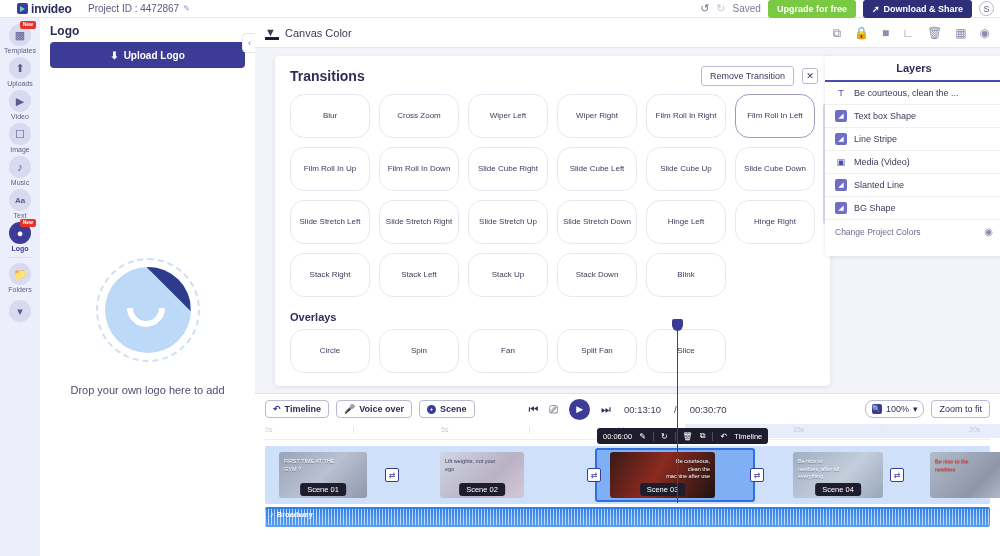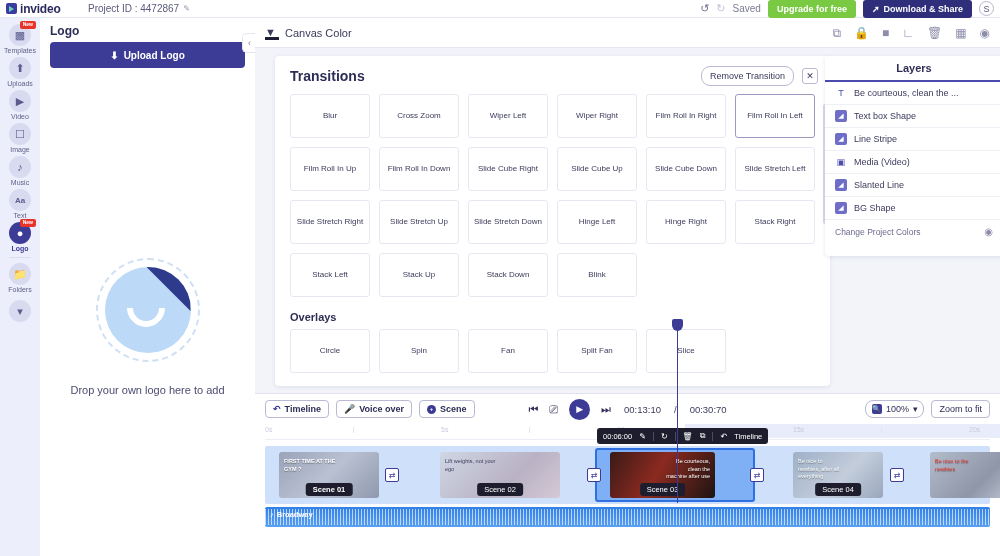--- a/index.html
+++ b/index.html
@@ -12,21 +12,21 @@
     position: relative;
   }
   .app { position: relative; width: 1000px; height: 556px; }
 
   
   .topbar {
     position: absolute; left: 0; top: 0; width: 1000px; height: 18px;
     background: #fff; border-bottom: 1px solid #e4e7f2;
     display: flex; align-items: center;
   }
-  .brand { display: flex; align-items: center; gap: 3px; padding-left: 6px; width: 88px; }
+  .brand { display: flex; align-items: center; gap: 3px; padding-left: 17px; width: 88px; }
   .brand-mark {
     width: 11px; height: 11px; background: #3b3ba0; border-radius: 2px;
     position: relative;
   }
   .brand-mark::after {
     content: ""; position: absolute; left: 3px; top: 2.5px;
     border-left: 5px solid #6ad0b6; border-top: 3px solid transparent; border-bottom: 3px solid transparent;
   }
   .brand-text { font-size: 12px; font-weight: bold; color: #2b2b5e; letter-spacing: -0.2px; }
   .proj { font-size: 10px; color: #5a5a7d; display: flex; align-items: center; gap: 4px; }
@@ -144,35 +144,35 @@
     position: absolute; left: 20px; top: 8px; width: 555px; height: 330px;
     background: #fff; border-radius: 4px; box-shadow: 0 1px 4px rgba(40,40,90,0.10);
     overflow: hidden;
   }
   .trans-head {
     display: flex; align-items: center; padding: 10px 12px 4px 15px;
   }
   .trans-title { font-size: 14px; font-weight: bold; color: #2d2d56; }
   .trans-head-right { margin-left: auto; display: flex; align-items: center; gap: 8px; }
   .remove-trans {
-    border: 1px solid #b9b9d4; background: #fff; border-radius: 9px;
+    border: 1px solid #b9b9d4; background: #fff; border-radius: 3px;
     font-size: 9px; color: #3b3b5c; padding: 4px 8px; cursor: pointer;
     font-family: "Liberation Sans", sans-serif;
   }
   .close-box {
     width: 16px; height: 16px; border: 1px solid #b9b9d4; border-radius: 3px;
     display: flex; align-items: center; justify-content: center;
     font-size: 9px; color: #3b3b5c; cursor: pointer;
   }
   .grid {
     display: grid; grid-template-columns: repeat(6, 1fr); gap: 9px;
     padding: 4px 15px 0 15px;
   }
   .tcell {
-    height: 44px; border: 1px solid #e6e8f1; border-radius: 3px; background: #fff;
+    height: 44px; border: 1px solid #e6e8f1; border-radius: 14px; background: #fff;
     display: flex; align-items: center; justify-content: center; text-align: center;
     font-size: 8px; color: #3b3b5c; line-height: 1.25; cursor: pointer; padding: 2px;
   }
   .tcell.selected { border-color: #9a9ac0; }
   .tcell.empty { border: none; cursor: default; }
   .ovl-title { font-size: 11px; font-weight: bold; color: #2d2d56; padding: 14px 0 2px 15px; }
   .ovl-note { font-size: 7.5px; color: #8a8aa6; padding: 0 0 6px 15px; }
   .scrollbar {
     position: absolute; right: 3px; top: 48px; width: 4px; height: 120px;
     background: #d6d9e8; border-radius: 2px;
@@ -443,20 +443,21 @@
         <div class="tcell">Blur</div>
         <div class="tcell">Cross Zoom</div>
         <div class="tcell">Wiper Left</div>
         <div class="tcell">Wiper Right</div>
         <div class="tcell">Film Roll In Right</div>
         <div class="tcell selected">Film Roll In Left</div>
 
         <div class="tcell">Film Roll In Up</div>
         <div class="tcell">Film Roll In Down</div>
         <div class="tcell">Slide Cube Right</div>
+        <div class="tcell">Slide Cube Left</div>
         <div class="tcell">Slide Cube Up</div>
         <div class="tcell">Slide Cube Down</div>
 
         <div class="tcell">Slide Stretch Left</div>
         <div class="tcell">Slide Stretch Right</div>
         <div class="tcell">Slide Stretch Up</div>
         <div class="tcell">Slide Stretch Down</div>
         <div class="tcell">Hinge Left</div>
         <div class="tcell">Hinge Right</div>
 
@@ -576,32 +577,32 @@
         <span class="ctx-sep"></span>
         <span class="ctx-ico">🗑</span>
         <span class="ctx-ico">⧉</span>
         <span class="ctx-sep"></span>
         <span class="ctx-ico">↶</span>
         <span>Timeline</span>
       </div>
 
       <div class="scene-row">
 
-        <div class="clip" style="left:14px;width:100px;font-weight:bold;">
+        <div class="clip" style="left:14px;width:88px;">
           <div class="clip-thumb">
             <div class="clip-txt">FIRST TIME AT THE GYM ?</div>
           </div>
           <div class="clip-cap">Scene 01</div>
         </div>
 
         <div class="tr-handle" style="left:120px;">
           <span>⇄</span>
         </div>
 
-        <div class="clip" style="left:175px;width:120px;">
+        <div class="clip" style="left:175px;width:84px;">
           <div class="clip-thumb t2">
             <div class="clip-txt" style="color:#3b3b5c;text-shadow:none;">Lift weights, not your ego</div>
           </div>
           <div class="clip-cap">Scene 02</div>
         </div>
 
         <div class="tr-handle" style="left:322px;">
           <span>⇄</span>
         </div>
 

